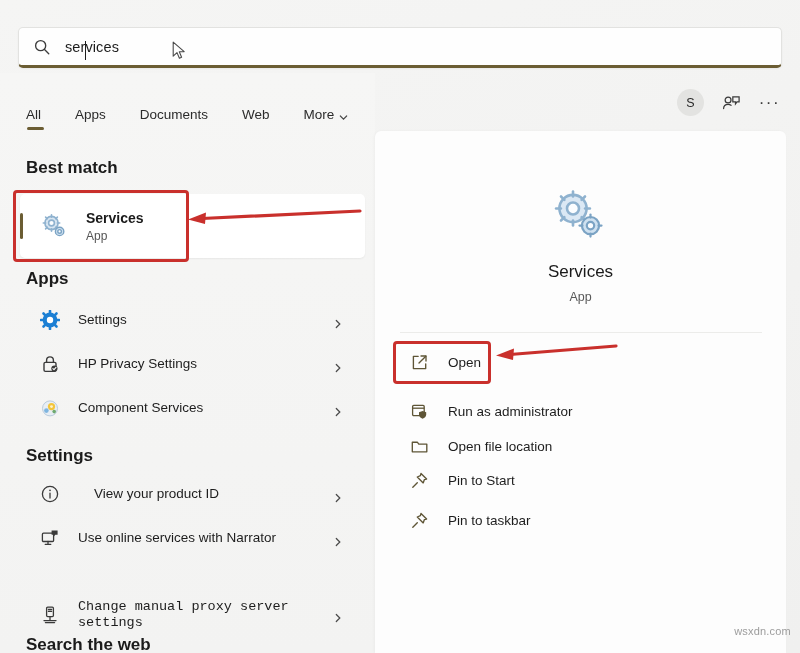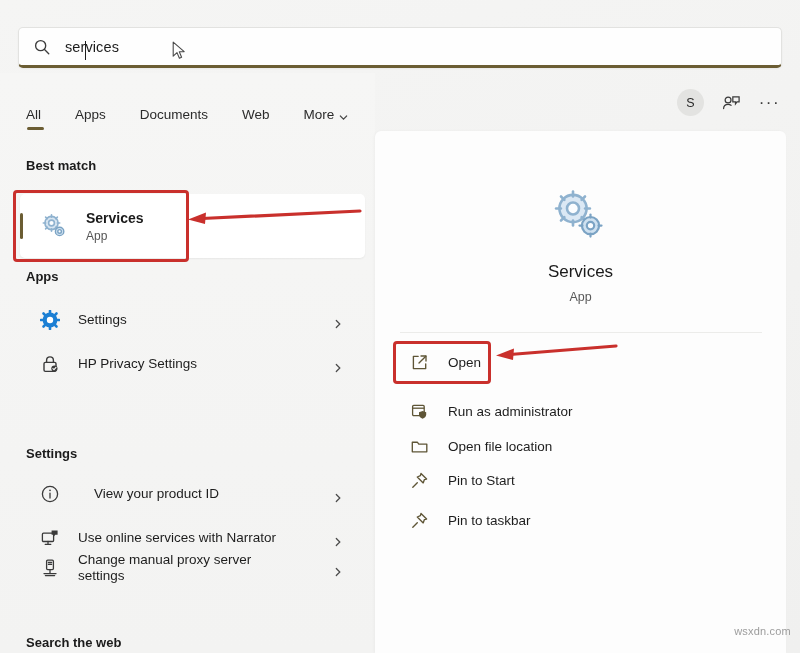--- a/index.html
+++ b/index.html
@@ -149,21 +149,21 @@
     font-size: 17px;
     color: #3a3a3a;
     letter-spacing: 1.4px;
     line-height: 10px;
   }
 
   
   .section-head {
     position: absolute;
     left: 26px;
-    font-size: 13px;
+    font-size: 17px;
     font-weight: bold;
     color: #1b1b1b;
   }
 
   .best-match-row {
     position: absolute;
     left: 20px;
     top: 194px;
     width: 345px;
     height: 64px;
@@ -425,20 +425,37 @@
       </svg>
     </span>
     <span class="lbl">HP Privacy Settings</span>
     <span class="chev-right">
       <svg viewBox="0 0 10 10" fill="none" stroke="currentColor" stroke-width="1.25" stroke-linecap="round">
         <polyline points="3.3,1.5 6.8,5 3.3,8.5"></polyline>
       </svg>
     </span>
   </div>
 
+  <div class="list-row" style="top:388px;">
+    <span class="ico">
+      <svg viewBox="0 0 20 20" fill="none">
+        <circle cx="10" cy="10.4" r="7.5" fill="#e8eef4" stroke="#b9cbdc" stroke-width="1"></circle>
+        <circle cx="11.5" cy="8.6" r="3.6" fill="#f3c53c"></circle>
+        <circle cx="11.5" cy="8.6" r="1.4" fill="#fdf4d2"></circle>
+        <circle cx="6.4" cy="12.6" r="2.3" fill="#7fb5df"></circle>
+        <circle cx="14.2" cy="13.6" r="1.8" fill="#6ea96e"></circle>
+      </svg>
+    </span>
+    <span class="lbl">Component Services</span>
+    <span class="chev-right">
+      <svg viewBox="0 0 10 10" fill="none" stroke="currentColor" stroke-width="1.25" stroke-linecap="round">
+        <polyline points="3.3,1.5 6.8,5 3.3,8.5"></polyline>
+      </svg>
+    </span>
+  </div>
 
   <div class="section-head" style="top:446px;">Settings</div>
 
   <div class="list-row" style="top:474px;gap:16px;">
     <span class="ico">
       <svg viewBox="0 0 20 20" fill="none" stroke="#3a3a3a" stroke-width="1.3">
         <circle cx="10" cy="10" r="7.6"></circle>
         <line x1="10" y1="9.1" x2="10" y2="14.1" stroke-linecap="round"></line>
         <circle cx="10" cy="6.3" r="0.85" fill="#3a3a3a" stroke="none"></circle>
       </svg>
@@ -461,21 +478,21 @@
       </svg>
     </span>
     <span class="lbl">Use online services with Narrator</span>
     <span class="chev-right">
       <svg viewBox="0 0 10 10" fill="none" stroke="currentColor" stroke-width="1.25" stroke-linecap="round">
         <polyline points="3.3,1.5 6.8,5 3.3,8.5"></polyline>
       </svg>
     </span>
   </div>
 
-  <div class="list-row two-line" style="top:542px;">
+  <div class="list-row two-line" style="top:589px;font-family:Liberation Mono, monospace;">
     <span class="ico">
       <svg viewBox="0 0 20 20" fill="none" stroke="#3a3a3a" stroke-width="1.3">
         <rect x="6.6" y="2.2" width="6.8" height="9.4" rx="1.1"></rect>
         <line x1="8.4" y1="4.5" x2="11.6" y2="4.5" stroke-linecap="round"></line>
         <line x1="8.4" y1="6.4" x2="11.6" y2="6.4" stroke-linecap="round"></line>
         <line x1="10" y1="11.6" x2="10" y2="15.0" stroke-linecap="round"></line>
         <line x1="4.0" y1="15.6" x2="16.0" y2="15.6" stroke-linecap="round"></line>
         <line x1="5.4" y1="17.6" x2="14.6" y2="17.6" stroke-linecap="round"></line>
       </svg>
     </span>

